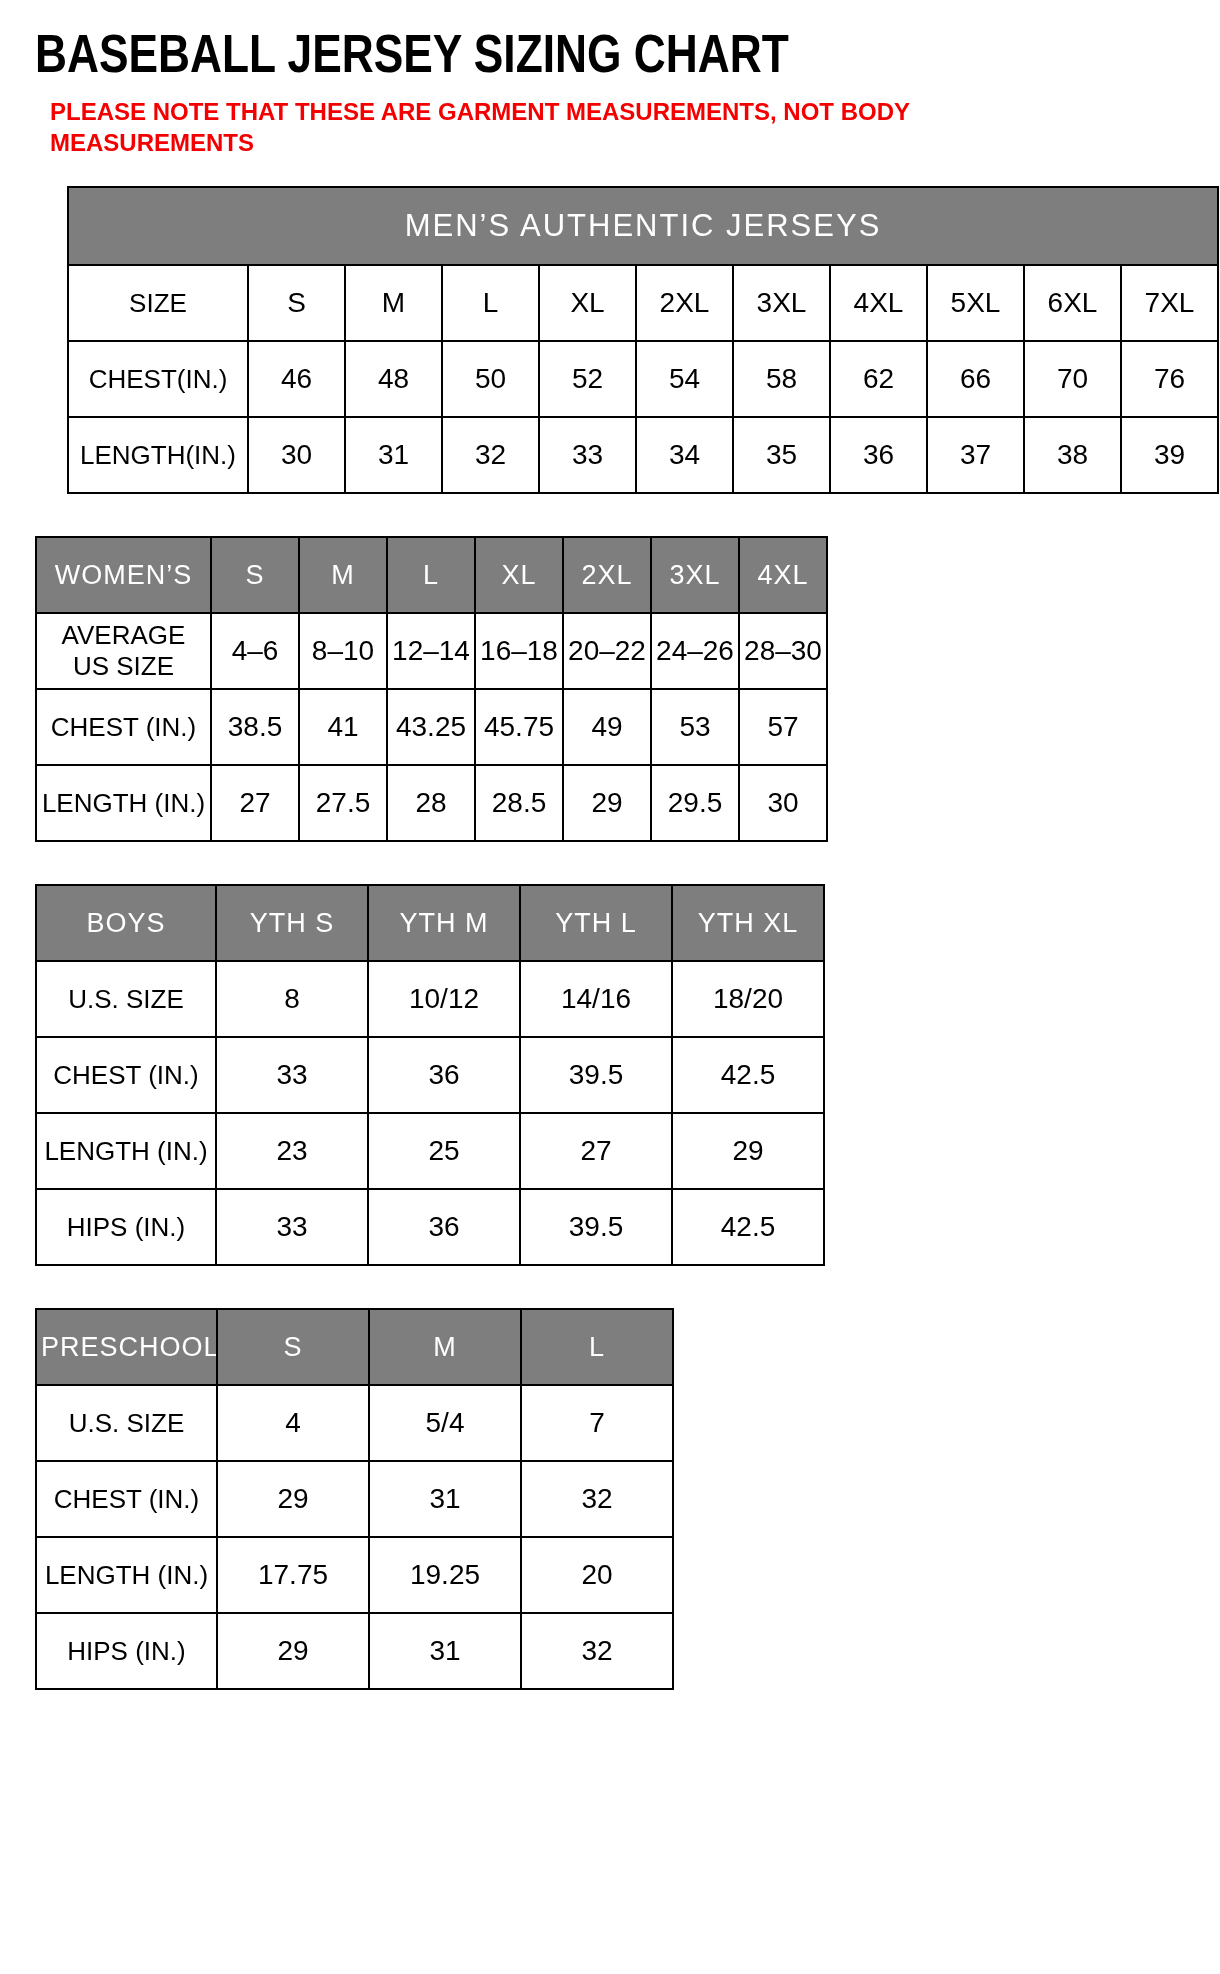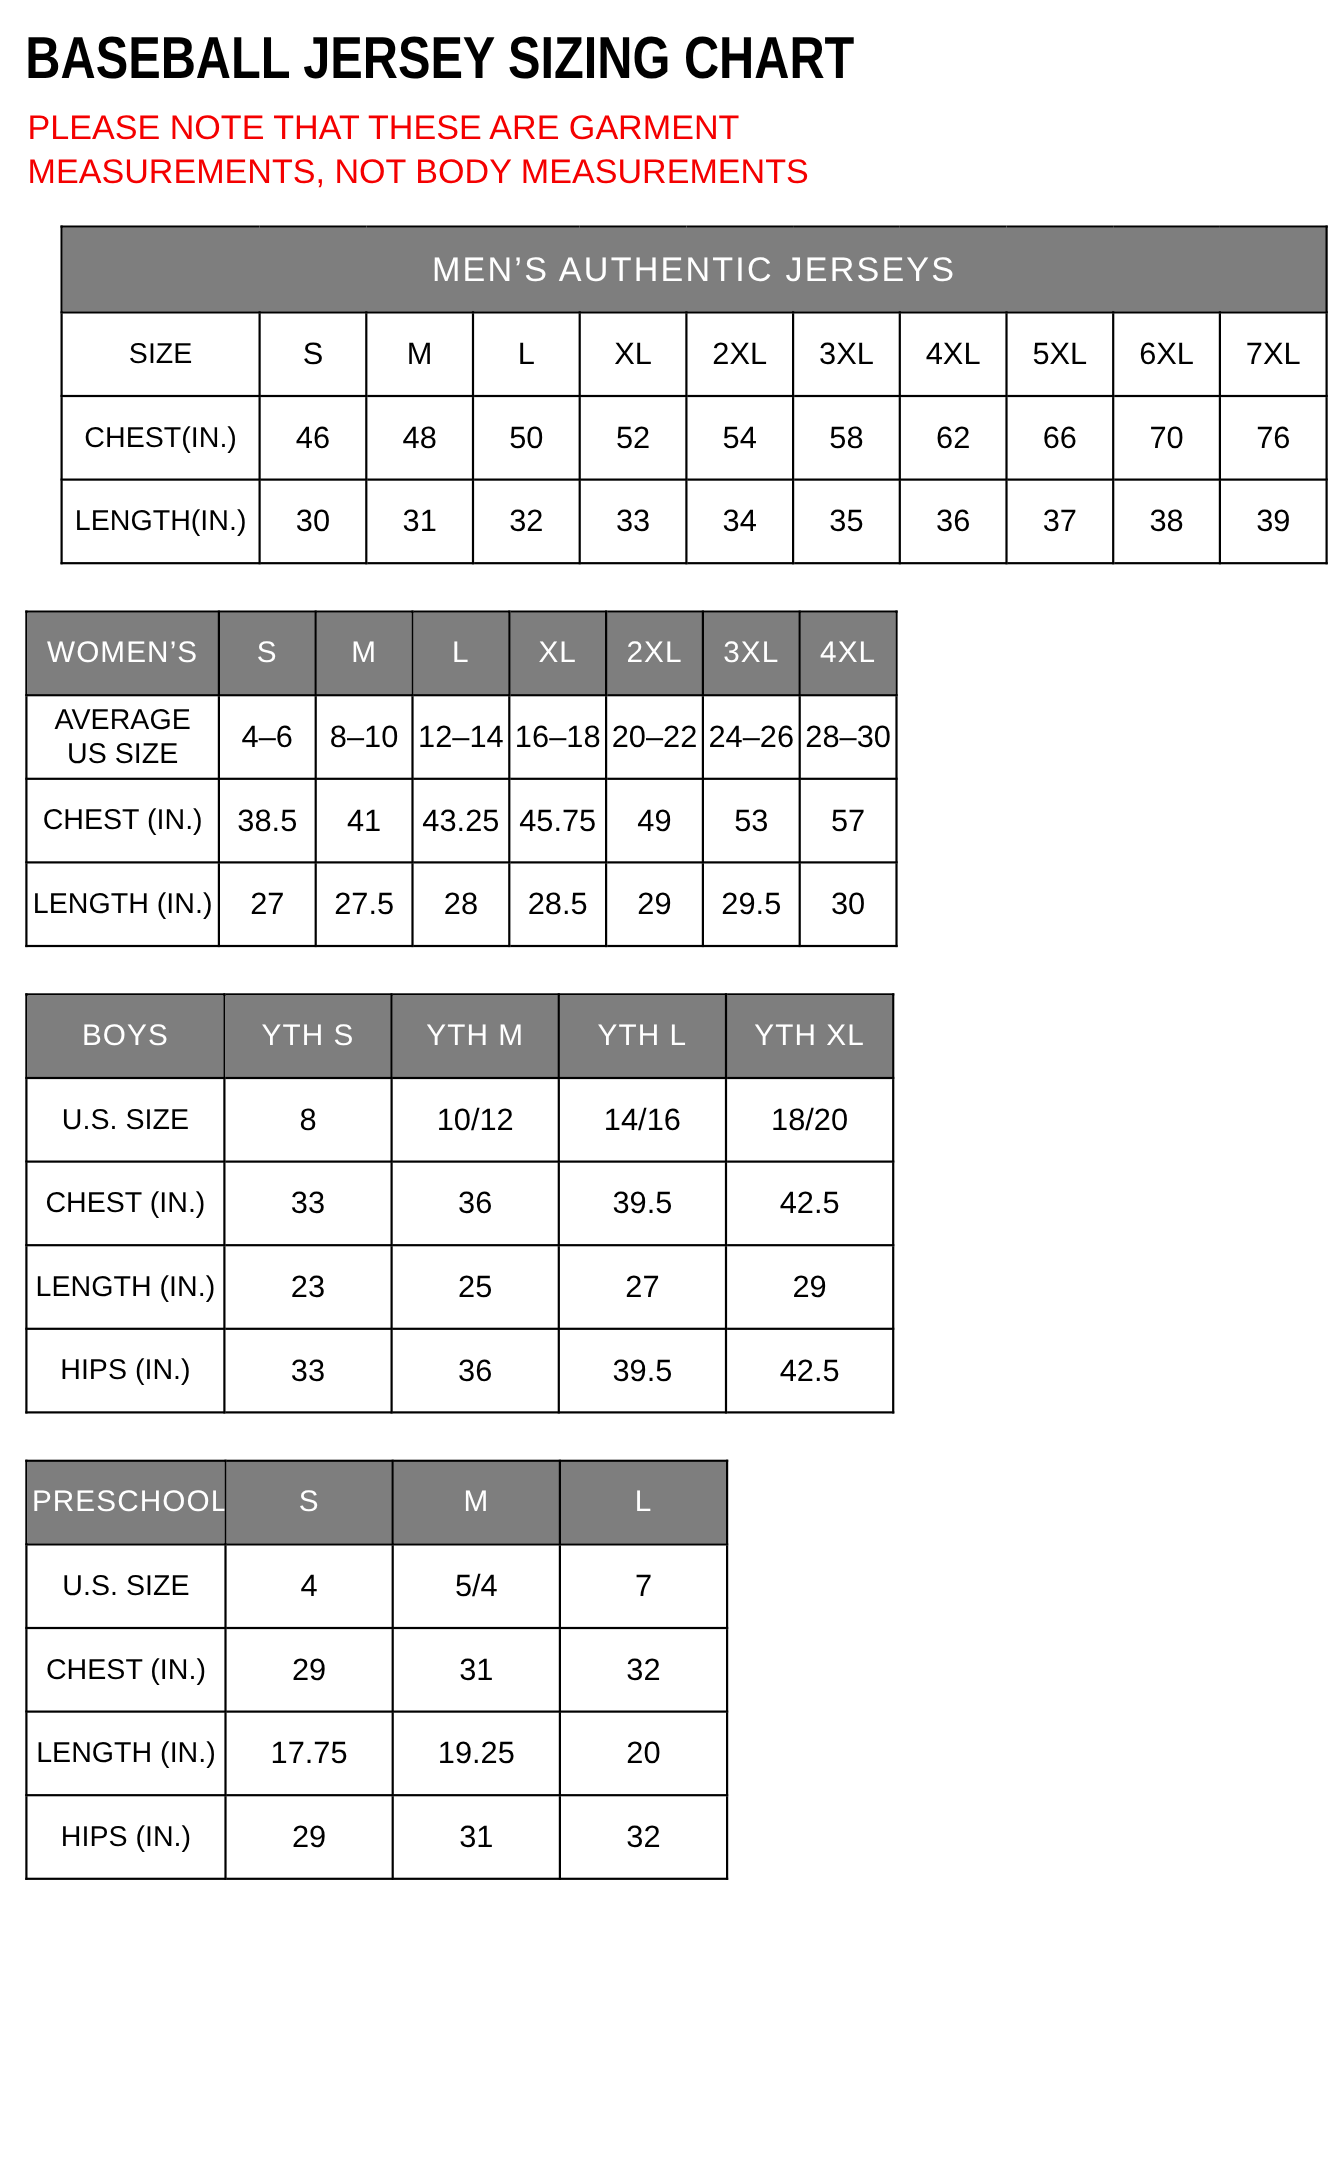--- a/index.html
+++ b/index.html
@@ -3,40 +3,41 @@
 <meta charset="utf-8">
 <style>
   * { box-sizing: border-box; }
   html, body { margin: 0; padding: 0; background: #ffffff; }
   body { font-family: "Liberation Sans", sans-serif; color: #000; }
   .page {
     position: relative;
     width: 1220px;
     height: 1974px;
     margin: 0 auto;
-    padding: 22px 35px 30px 23px;
+    padding: 22px 35px 30px 35px;
     background: #fff;
     overflow: hidden;
   }
   .page-title {
     margin: 0 0 12px 0;
     font-size: 54px;
     font-weight: 900;
     letter-spacing: 0px;
     transform: scaleX(0.82);
     transform-origin: left center;
     white-space: nowrap;
     color: #000;
   }
   .note {
-    margin: 0 0 28px 2px;
+    margin: 0 0 28px 15px;
     max-width: 880px;
-    font-size: 31px;
+    font-size: 24px;
     line-height: 1.3;
     color: var(--note-red, #f40000);
+    font-weight: bold;
   }
   table.tbl {
     table-layout: fixed;
     border-collapse: collapse;
     margin: 0 0 42px 0;
   }
   table.tbl th, table.tbl td {
     border: 2px solid var(--border, #000);
     text-align: center;
     vertical-align: middle;

